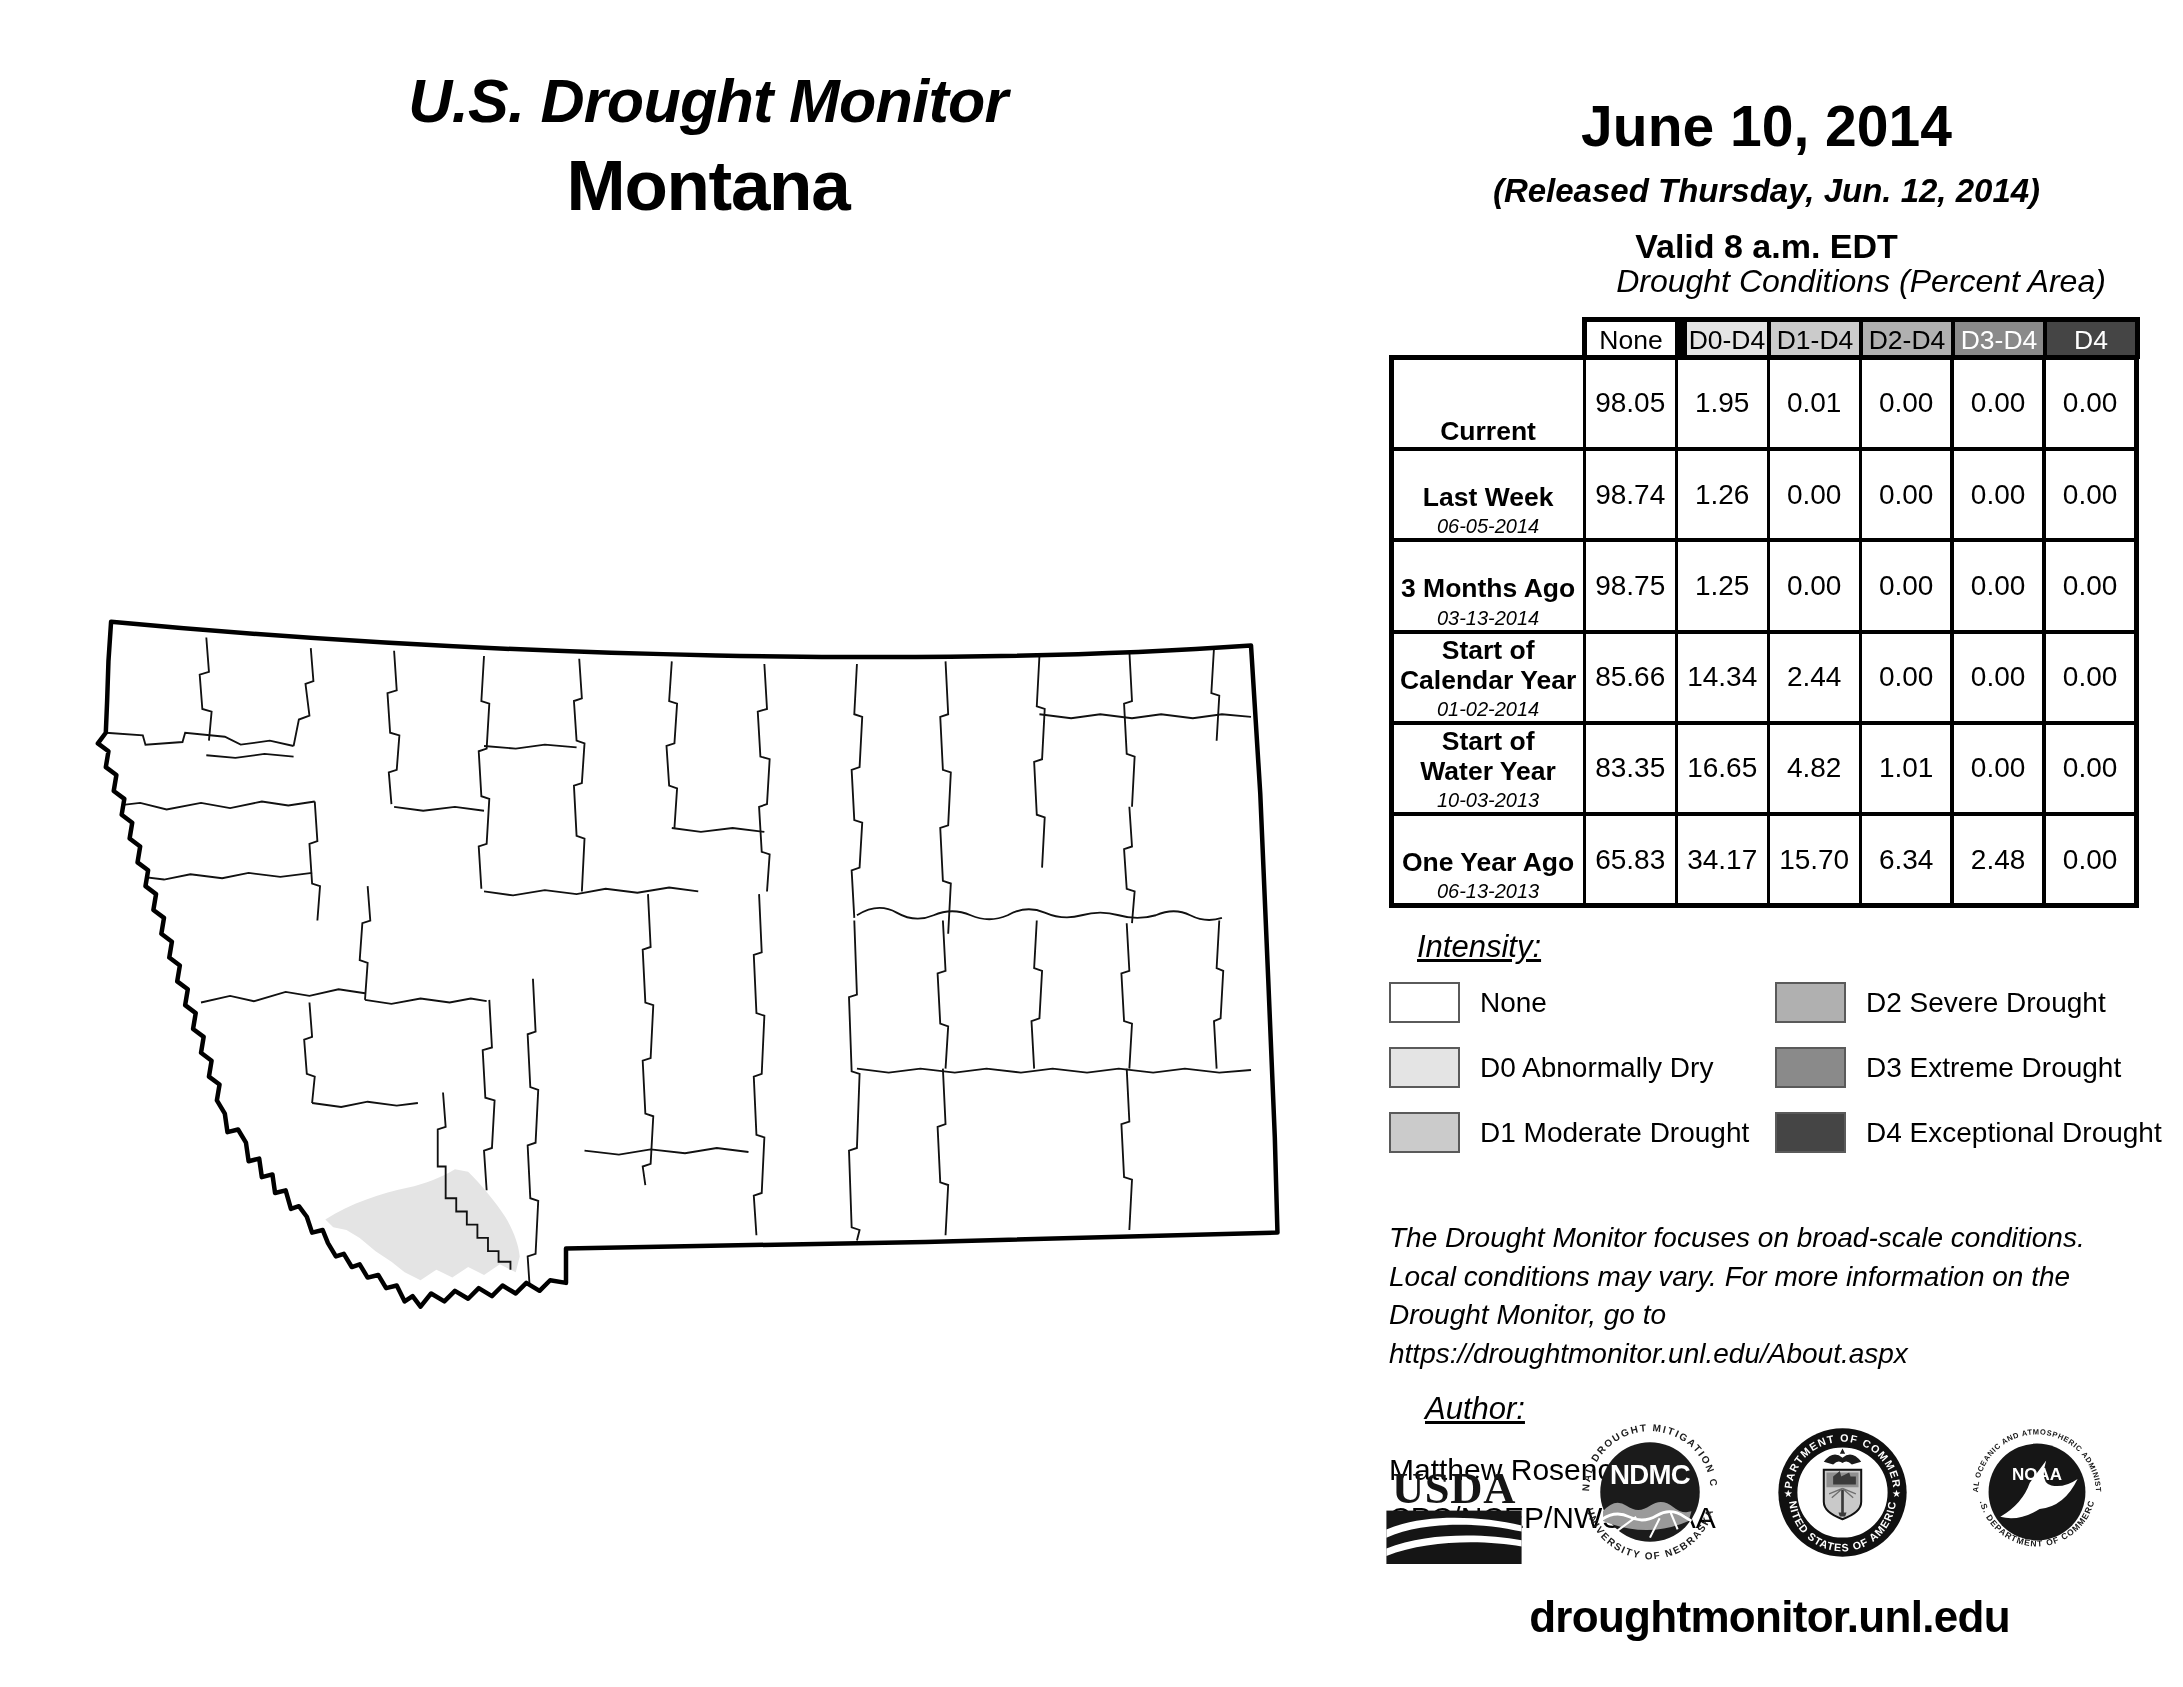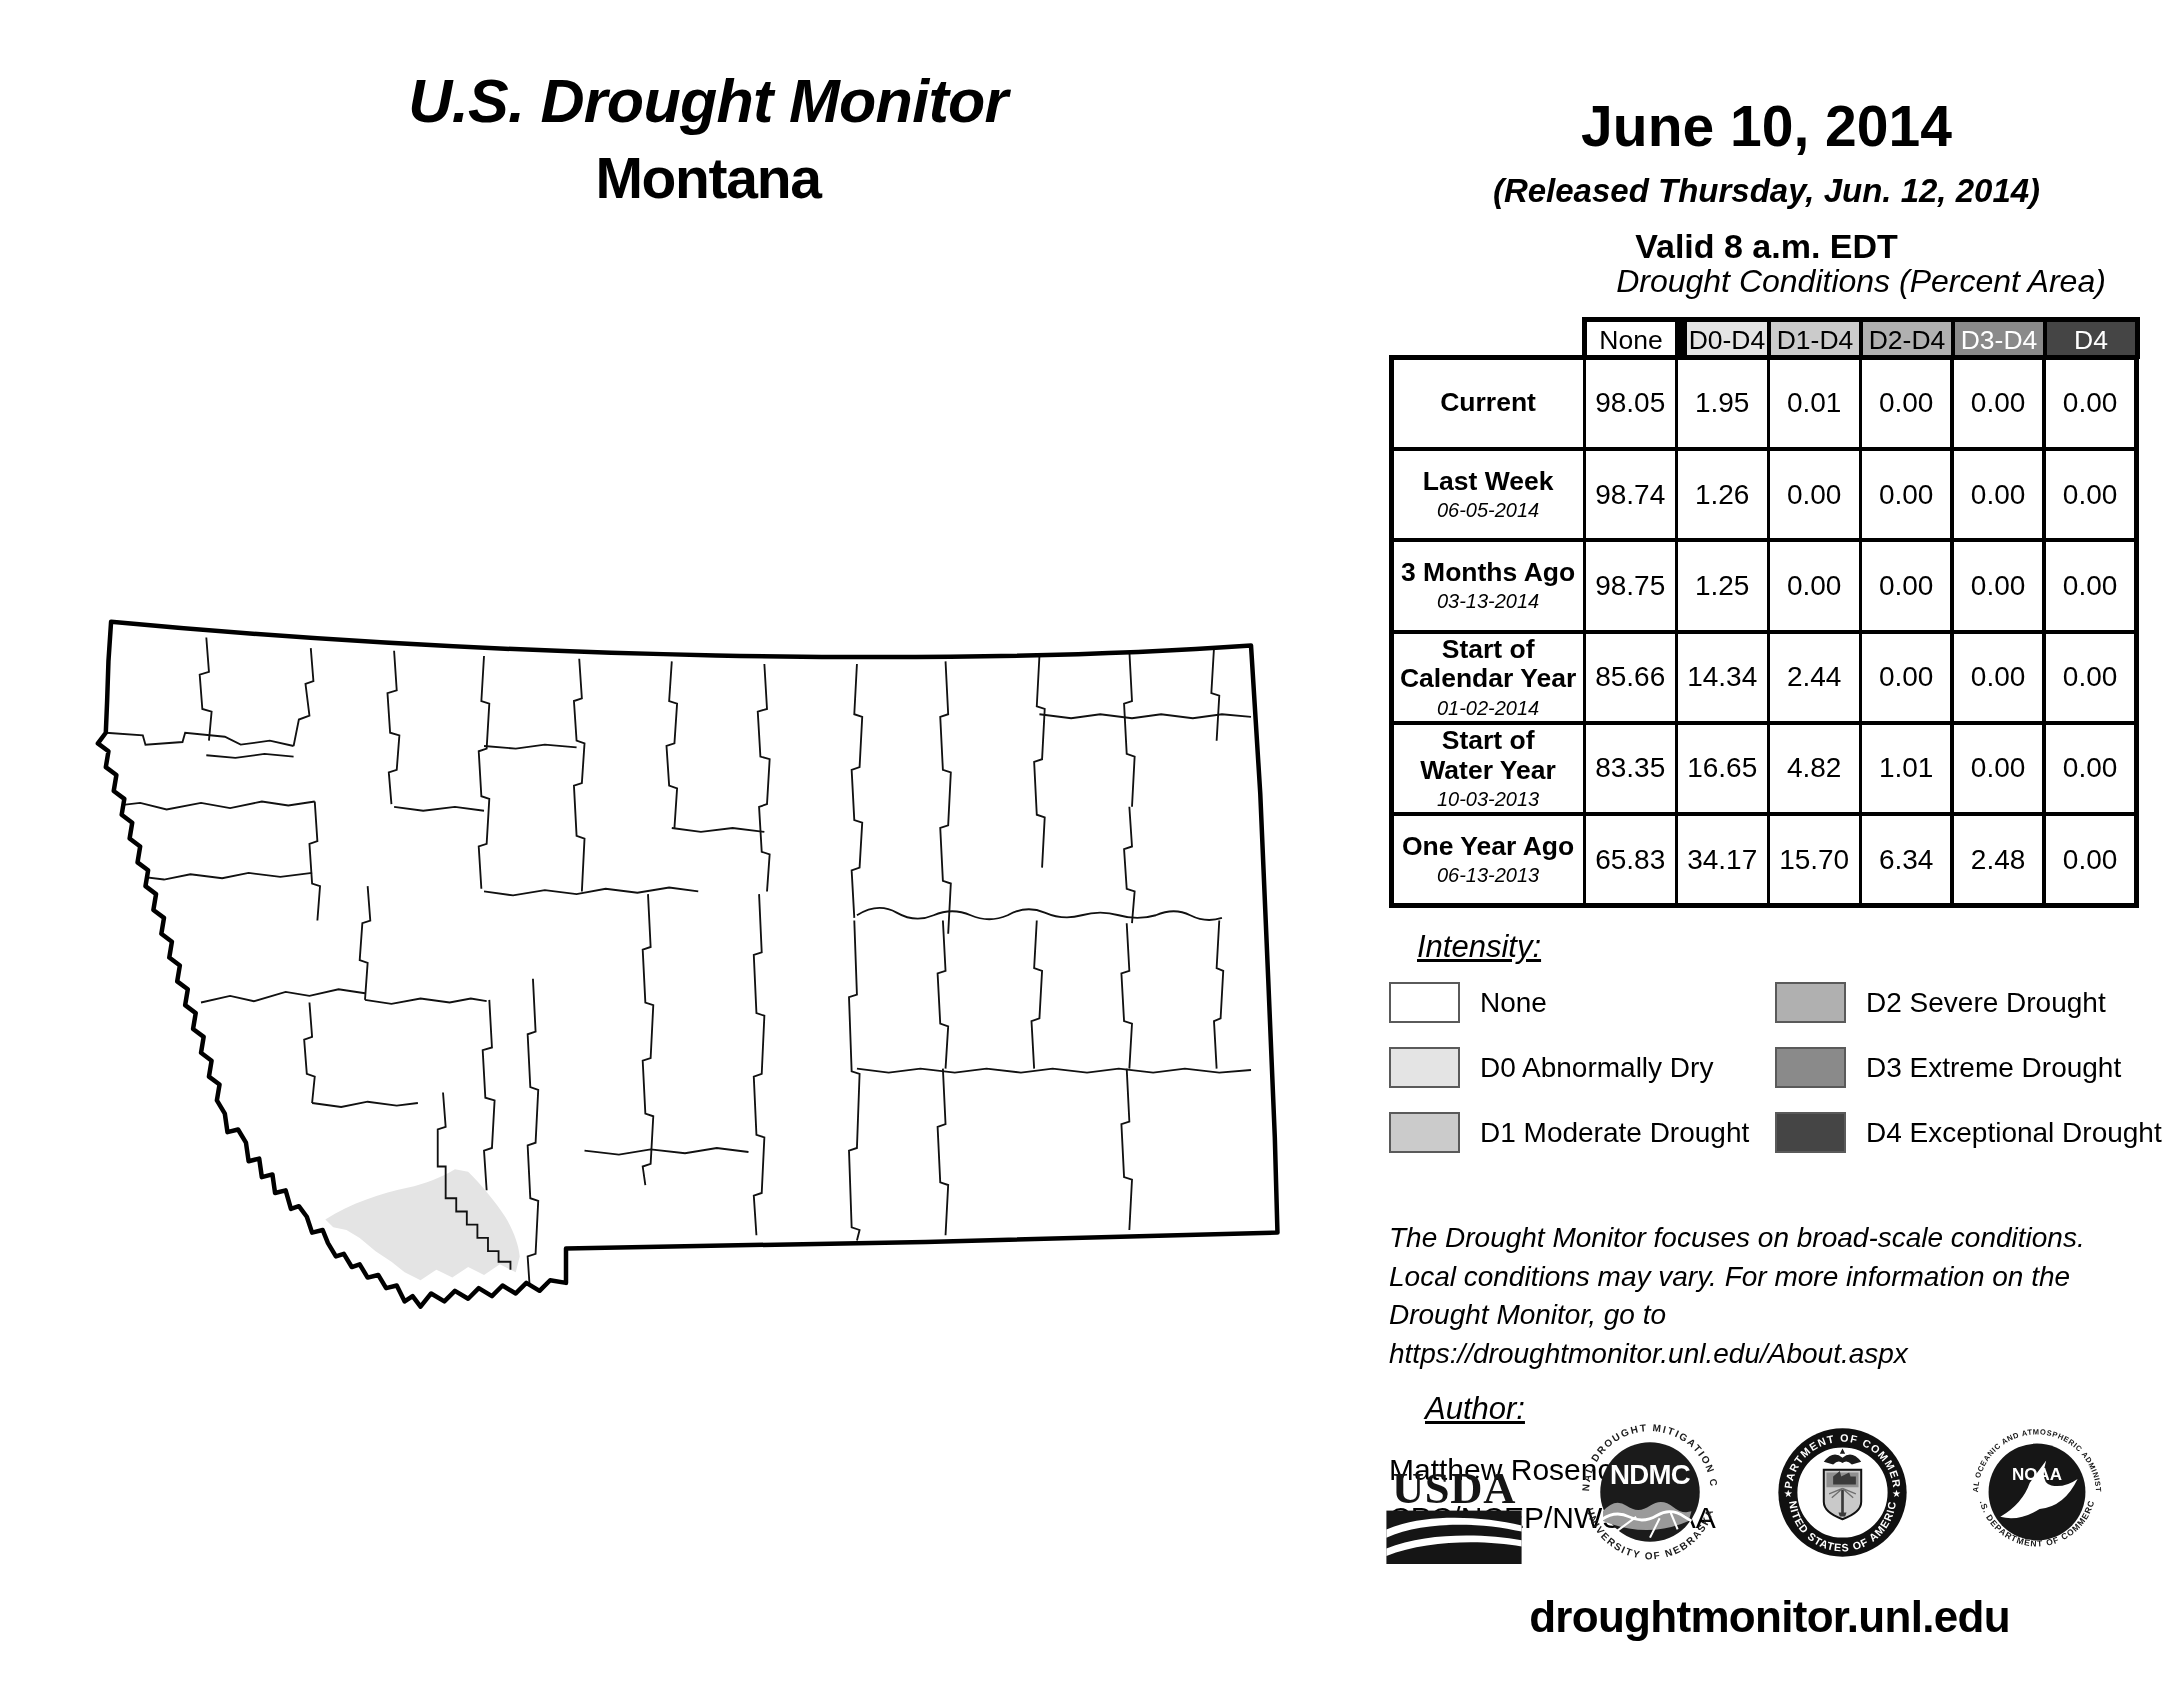--- a/index.html
+++ b/index.html
@@ -3,42 +3,42 @@
 <meta charset="utf-8">
 <style>
   html,body{margin:0;padding:0;background:#fff;}
   body{width:2183px;height:1687px;position:relative;overflow:hidden;
        font-family:"Liberation Sans",sans-serif;color:#000;}
   .abs{position:absolute;}
 
   
   #title-block{left:255px;top:66px;width:906px;text-align:center;}
   #main-title{font-size:61px;font-weight:bold;font-style:italic;letter-spacing:-0.7px;}
-  #state-title{font-size:57px;font-weight:bold;margin-top:9.3px;letter-spacing:-1.3px;}
+  #state-title{font-size:71px;font-weight:bold;margin-top:9.3px;letter-spacing:-1.3px;}
 
   
   #date-block{left:1376px;top:93px;width:781px;text-align:center;}
   #map-date{font-size:57px;font-weight:bold;}
   #released{font-size:33px;font-weight:bold;font-style:italic;margin-top:13.2px;}
   #valid{font-size:34px;font-weight:bold;margin-top:17px;}
 
   
   #table-title{left:1582px;top:263px;width:558px;text-align:center;
                font-size:32px;font-style:italic;}
   #cond-header{left:1582px;top:317px;width:558px;height:42px;background:#000;
                padding:4.6px 4.6px 0 4.6px;box-sizing:border-box;
                display:grid;grid-template-columns:repeat(6,1fr);grid-column-gap:3.3px;}
   .hcell{display:flex;align-items:center;justify-content:center;
          font-size:26.5px;}
   #cond-body{left:1389px;top:355px;width:750px;height:553px;background:#000;
              padding:4.6px;box-sizing:border-box;display:grid;
              grid-template-columns:189px repeat(6,1fr);
              grid-template-rows:repeat(6,1fr);grid-gap:4px 3.3px;}
   .lcell{background:#fff;display:flex;flex-direction:column;align-items:center;
-         justify-content:center;text-align:center;}
+         justify-content:flex-end;text-align:center;}
   .lcell .rlabel{font-size:26.5px;font-weight:bold;line-height:1.12;white-space:pre-line;}
   .lcell .rdate{font-size:20px;font-style:italic;margin-top:2.6px;}
   .vcell{background:#fff;display:flex;align-items:center;justify-content:center;
          font-size:28px;}
 
   
   #legend-title{left:1389px;top:929px;font-size:31px;font-style:italic;
                 text-decoration:underline;margin-left:28px;}
   .legend-col{display:flex;flex-direction:column;gap:24px;}
   #legend-col-1{left:1389px;top:982px;}

